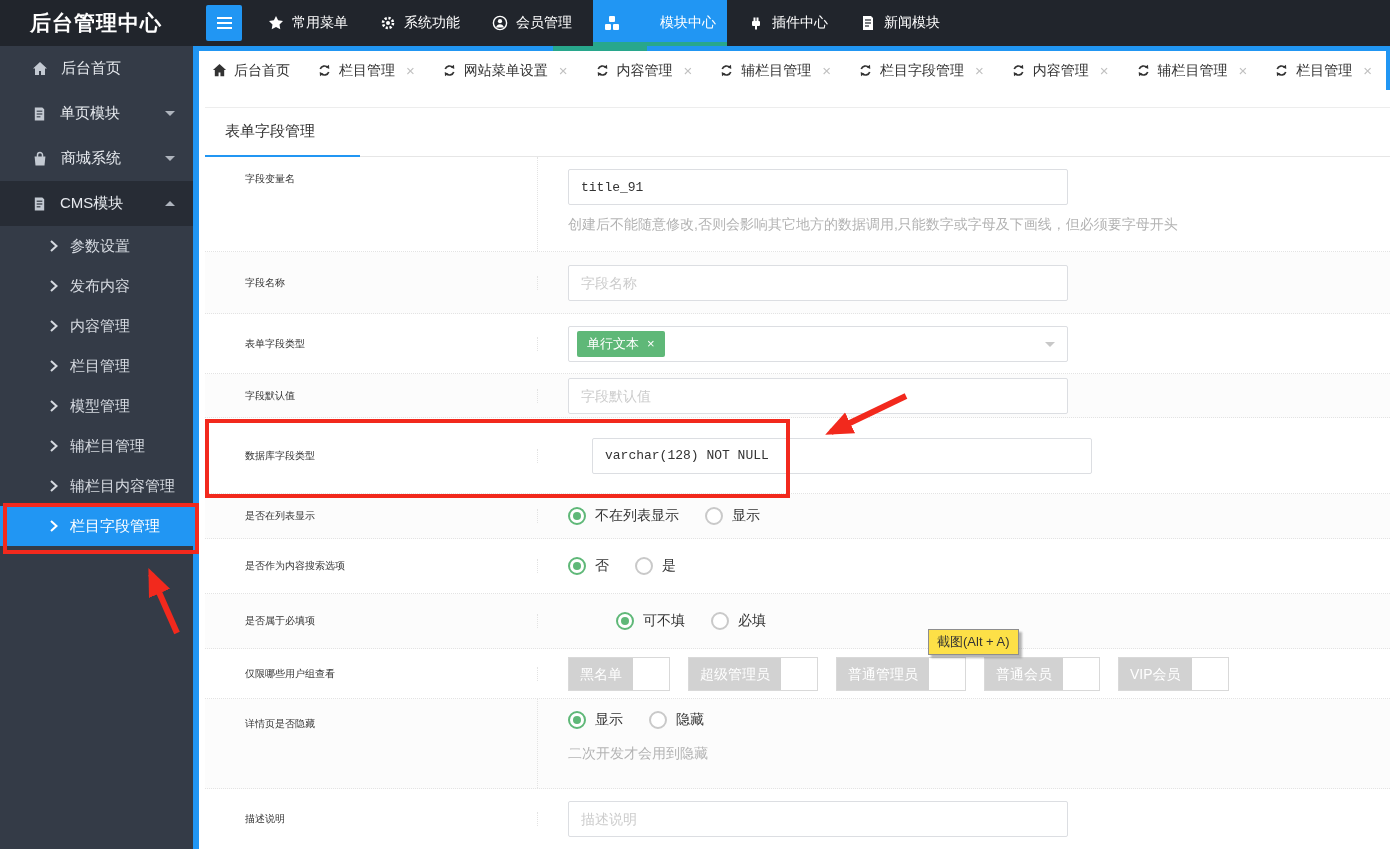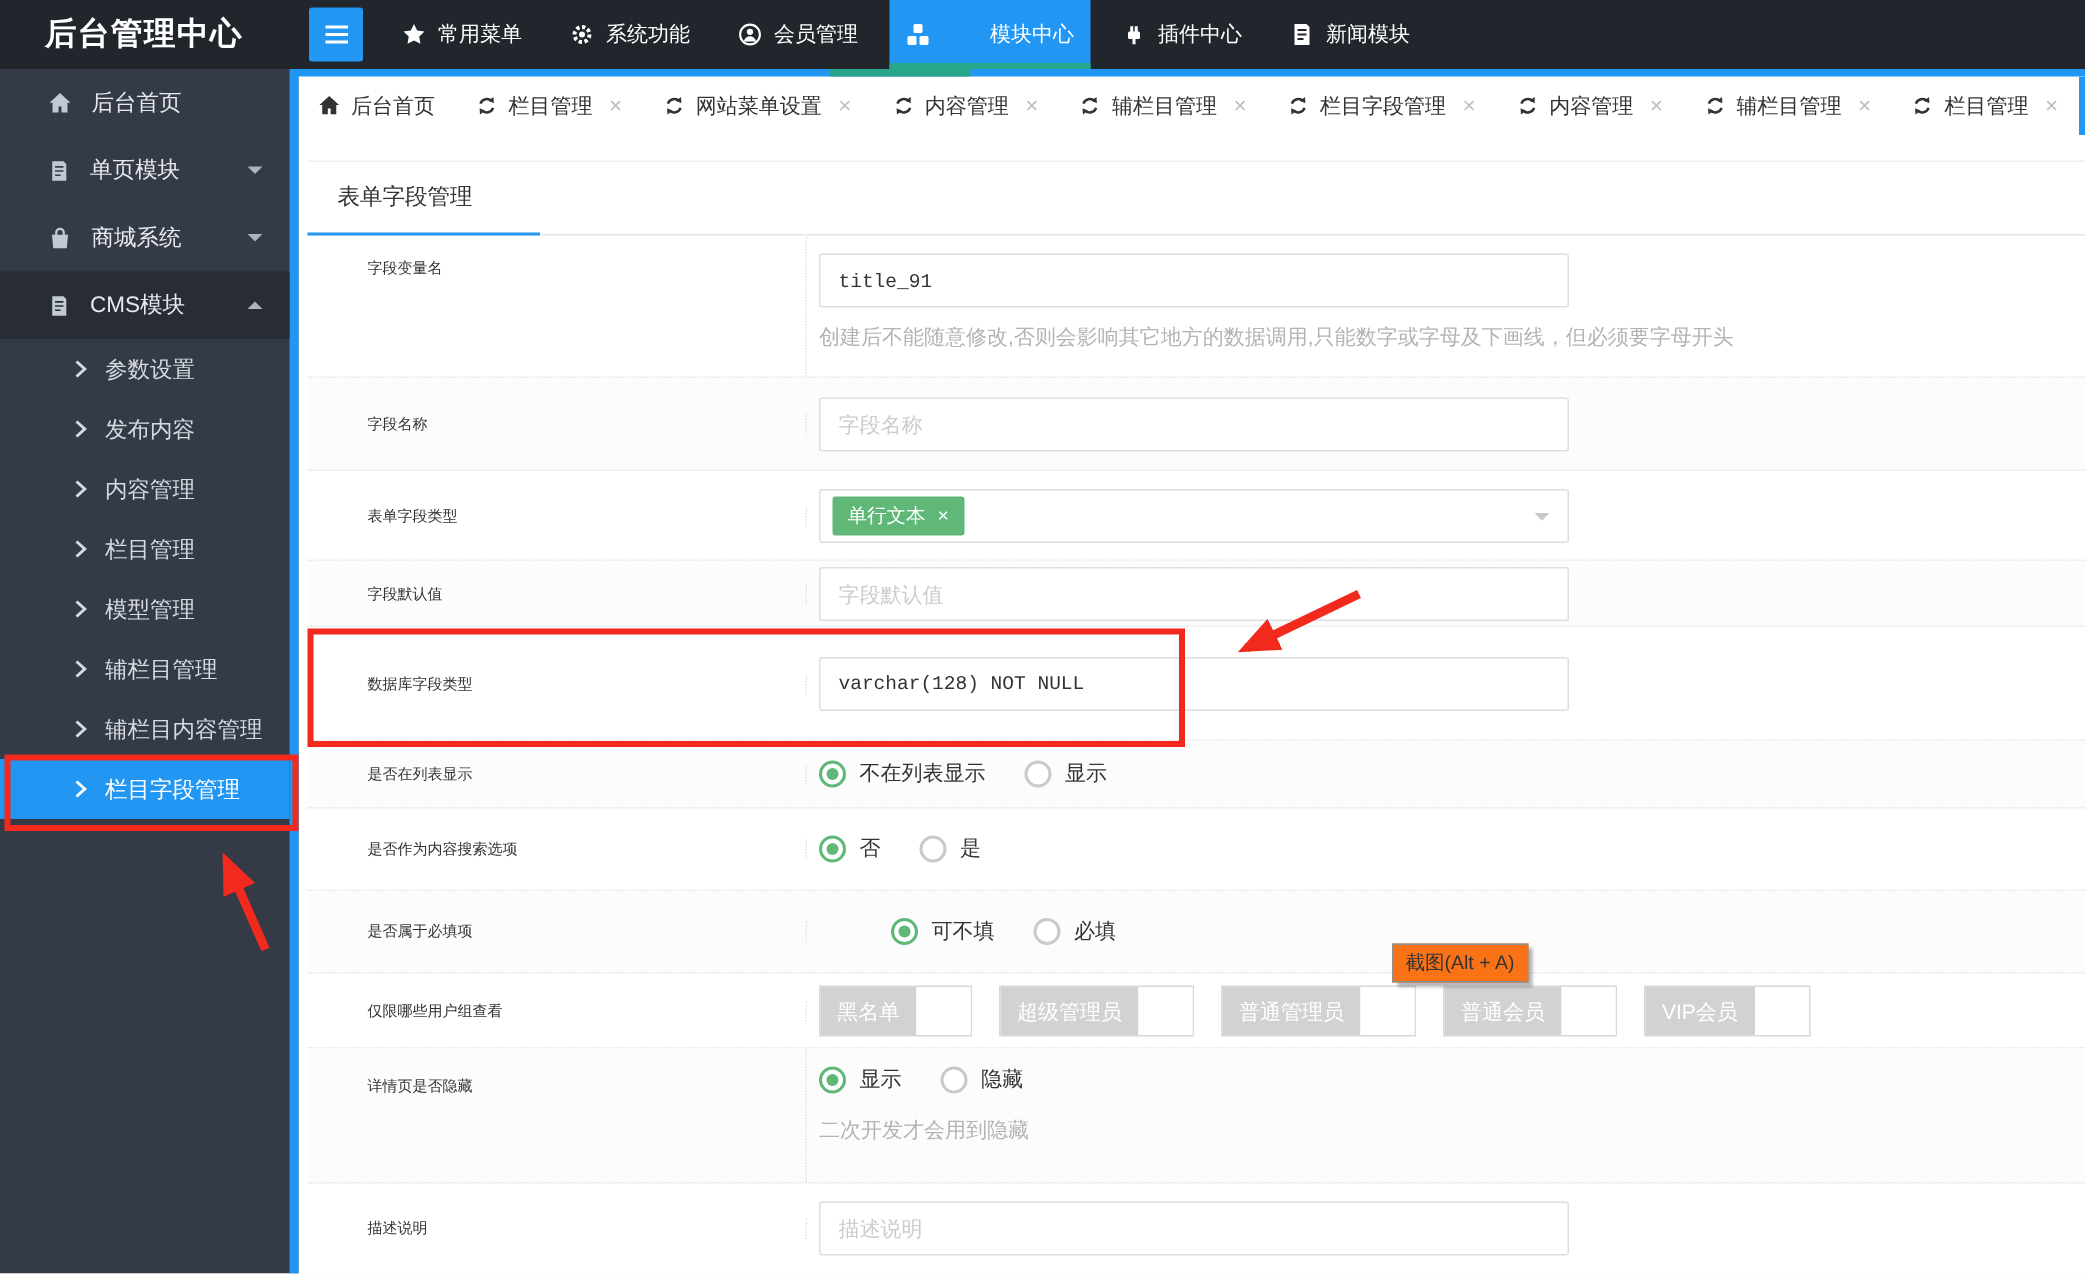--- a/index.html
+++ b/index.html
@@ -58,28 +58,28 @@
   .panel { margin:17px 0 0 6px; border-top:1px solid #ededed; }
   .panel-head { position:relative; height:49px; border-bottom:1px solid #e6e6e6; }
   .panel-title { position:absolute; left:20px; top:14px; font-size:15px; color:#333; }
   .panel-head::after { content:""; position:absolute; left:0; bottom:-1px;
     width:155px; height:2px; background:#2196f3; }
 
   .frow { display:flex; border-bottom:1px dotted #e3e3e3; position:relative; }
   .frow:nth-child(odd) { background:#fcfcfc; }
   .flabel { width:333px; flex:none; padding:18px 0 0 40px; font-size:10px;
     color:#333; border-right:1px dotted #e3e3e3; }
-  .fctrl { flex:1; padding-left:8px; position:relative; }
+  .fctrl { flex:1; padding-left:8px; position:relative;margin-left:22px; }
   .frow.center { align-items:center; }
   .frow.center .flabel { padding-top:0; }
   .r1 { min-height:95px; } .r1 .fctrl { padding-top:12px; } .r1 .flabel { padding-top:15px; }
   .r2 { min-height:62px; }
   .r3 { min-height:60px; }
   .r4 { min-height:44px; }
-  .r5 { min-height:76px; }
+  .r5 { min-height:76px;gap:24px; }
   .r6 { min-height:45px; }
   .r7 { min-height:55px; }
   .r8 { min-height:55px;gap:48px; }
   .r9 { min-height:50px; }
   .r10 { min-height:90px; } .r10 .fctrl { padding-top:12px; } .r10 .flabel { padding-top:18px; }
   .r11 { min-height:61px; }
 
   .finput { width:500px; height:36px; border:1px solid #dcdee2; border-radius:2px;
     padding:0 12px; font-size:14px; color:#333; outline:none; background:#fff;
     font-family:"Liberation Sans", sans-serif; }
@@ -105,21 +105,21 @@
     height:8px; border-radius:50%; background:#5FB878; }
 
   .ugroups { display:flex; align-items:flex-end; }
   .ug { display:inline-flex; height:34px; border:1px solid #d9d9d9; margin-right:18px;
     cursor:pointer; }
   .ug-label { background:#d2d2d2; color:#fff; font-size:14px; padding:0 11px;
     line-height:32px; }
   .ug-box { width:36px; background:#fff; }
 
   
-  .tooltip { position:absolute; left:928px; top:629px; background:#f97316;
+  .tooltip { position:absolute; left:928px; top:629px; background:#fde047;
     border:1px solid #8e8e8e; padding:3px 8px; font-size:13px; color:#333;
     box-shadow:3px 3px 2px rgba(90,90,90,.45); z-index:40; white-space:nowrap; }
 
   
   .anno-box-sidebar { position:absolute; left:3px; top:503px; width:196px; height:51px;
     border:4px solid #f2291d; z-index:50; pointer-events:none; }
   .anno-box-field { position:absolute; left:205px; top:419px; width:585px; height:79px;
     border:4px solid #f2291d; z-index:50; pointer-events:none; }
   .anno-arrows { position:absolute; left:0; top:0; z-index:51; pointer-events:none; }
 </style>

